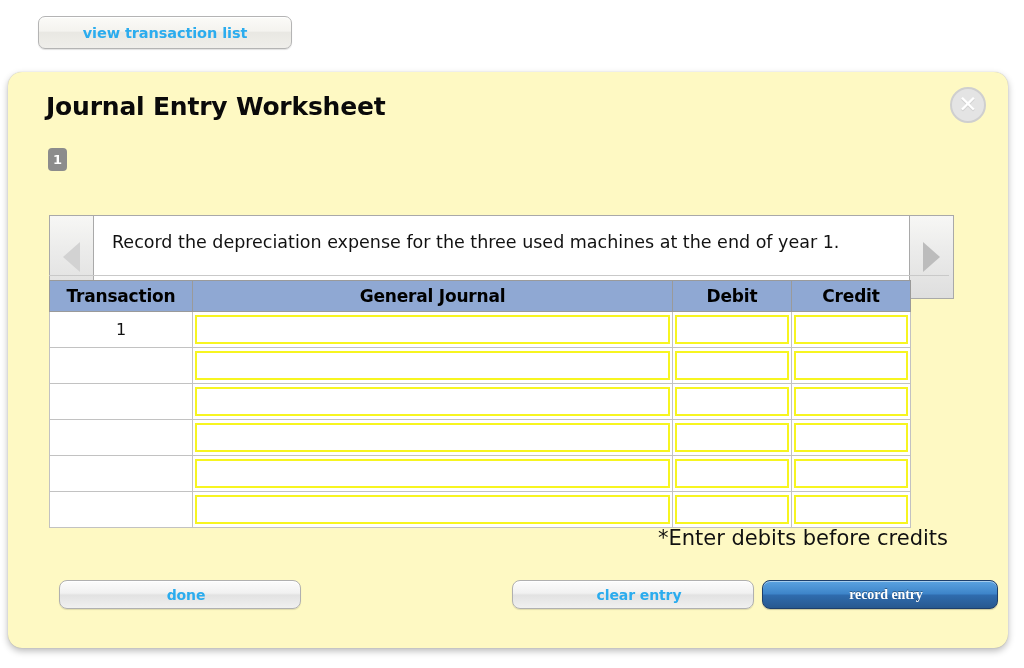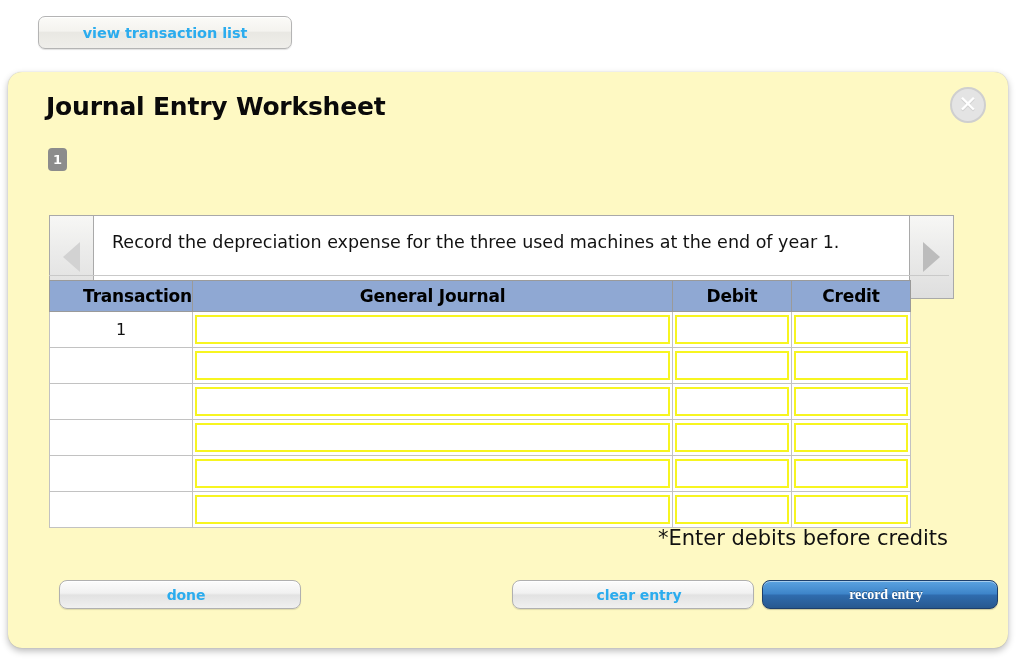--- a/index.html
+++ b/index.html
@@ -179,21 +179,21 @@
     padding: 0;
     letter-spacing: -0.2px;
   }
   .jtable td {
     border: 1px solid #c2c2c2;
     background: #ffffff;
     height: 35px;
     padding: 0;
     vertical-align: middle;
   }
-  .col-trans   { width: 142px; text-align: right; }
+  .col-trans   { width: 142px; }
   .col-journal { width: 479px; }
   .col-debit   { width: 118px; }
   .col-credit  { width: 118px; }
 
   .trans-cell {
     text-align: center;
     font-size: 16px;
     color: #111111;
   }
   .cell-input {

